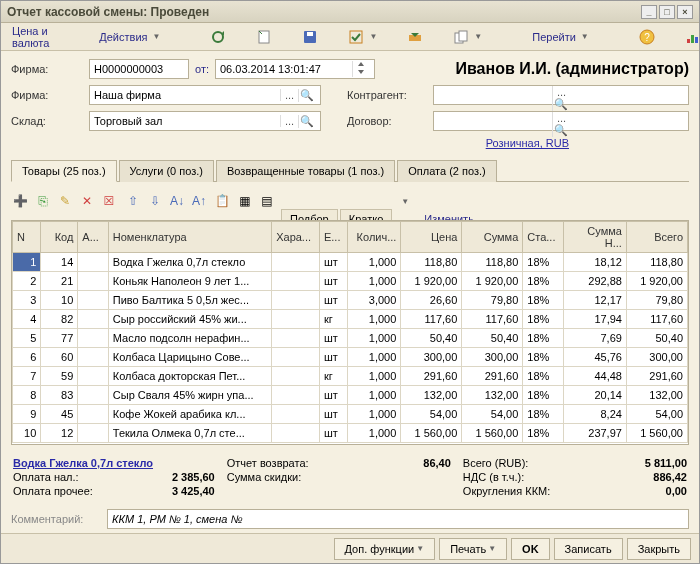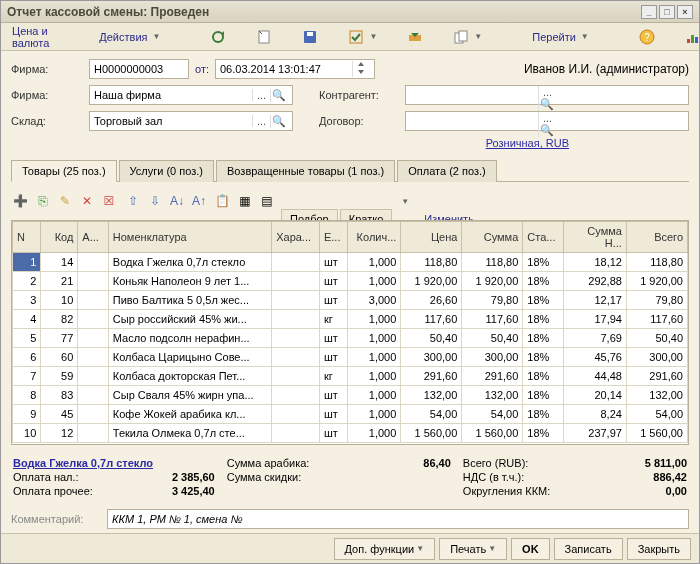--- a/index.html
+++ b/index.html
@@ -14,26 +14,26 @@
   .toolbar .ico { width: 16px; height: 16px; display: inline-block; }
   .dropdown-arrow { font-size: 8px; color: #666; margin-left: 2px; }
   .toolbar .star { margin-left: auto; color: #e8a030; font-size: 16px; }
   .body { flex: 1; padding: 8px 10px 4px 10px; display: flex; flex-direction: column; gap: 6px; overflow: hidden; }
   .form-row { display: flex; align-items: center; gap: 6px; }
   .form-row .lbl { width: 72px; color: #333; }
   .form-row .lbl2 { width: 80px; color: #333; }
   .input { height: 20px; background: #fff; border: 1px solid #b8b098; padding: 0 4px; display: flex; align-items: center; font-size: 11px; }
   .input.wide1 { width: 100px; }
   .input.date { width: 160px; }
-  .input.company { width: 204px; }
+  .input.company { width: 232px; }
   .input.company2 { width: 210px; flex-direction: column; }
   .input .val { flex: 1; overflow: hidden; white-space: nowrap; }
   .input .dots { width: 18px; text-align: center; border-left: 1px solid #ddd; cursor: pointer; color: #555; }
   .input .mag { width: 18px; text-align: center; border-left: 1px solid #ddd; cursor: pointer; }
-  .form-row .user { margin-left: auto; font-weight: normal; font-size: 12px; }
+  .form-row .user { margin-left: auto; font-weight: bold; font-size: 16px; }
   .form-row .mini { color: #2a2a8a; }
   .link { color: #2a2aa8; text-decoration: underline; cursor: pointer; }
   .tabs { display: flex; border-bottom: 1px solid #b8b098; margin-top: 4px; }
   .tab { padding: 4px 10px; border: 1px solid #b8b098; border-bottom: none; background: #e8e2d0; margin-right: 2px; cursor: pointer; position: relative; top: 1px; }
   .tab.active { background: #f5f0e1; border-bottom: 1px solid #f5f0e1; }
   .grid-toolbar { height: 26px; display: flex; align-items: center; gap: 2px; padding: 2px 0; }
   .grid-toolbar .gbtn { width: 20px; height: 20px; border: 1px solid transparent; display: flex; align-items: center; justify-content: center; cursor: pointer; font-size: 12px; }
   .grid-toolbar .txtbtn { height: 20px; padding: 0 8px; display: flex; align-items: center; border: 1px solid #c8c0a8; background: #f0ead8; cursor: pointer; margin-top: 36px; }
   .grid-wrap { flex: 1; border: 1px solid #b8b098; background: #fff; overflow: hidden; display: flex; flex-direction: column; }
   table.grid { border-collapse: collapse; width: 100%; font-size: 11px; }
@@ -427,21 +427,21 @@
             <span>Оплата нал.:</span>
             <span class="v">2 385,60</span>
           </div>
         <div class="row">
             <span>Оплата прочее:</span>
             <span class="v">3 425,40</span>
           </div>
       </div>
       <div class="col" style="flex:1">
         <div class="row">
-            <span>Сумма арабика:</span>
+            <span>Отчет возврата:</span>
             <span class="v">86,40</span>
           </div>
         <div class="row">
             <span>Сумма скидки:</span>
             <span class="v"></span>
           </div>
       </div>
       <div class="col" style="flex:1">
         <div class="row">
             <span>Всего (RUB):</span>

